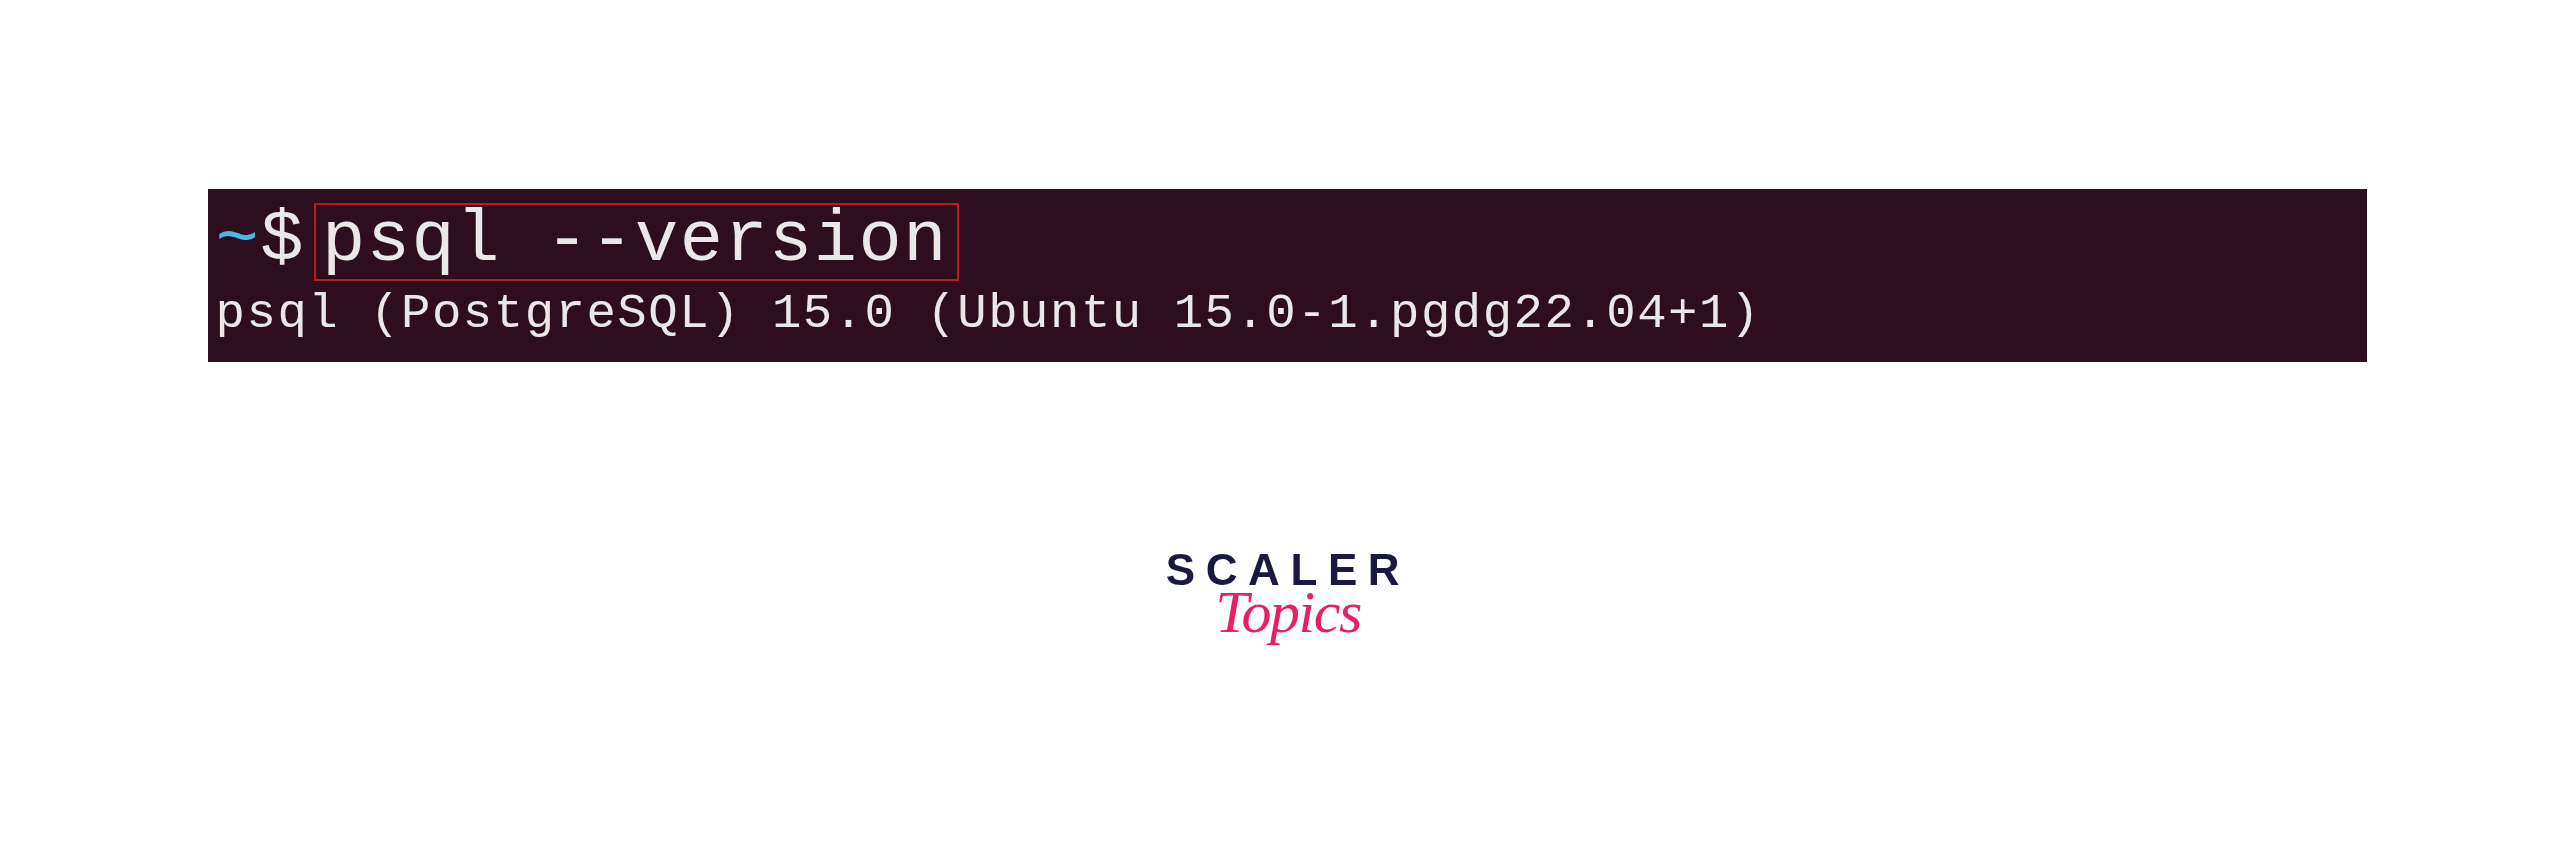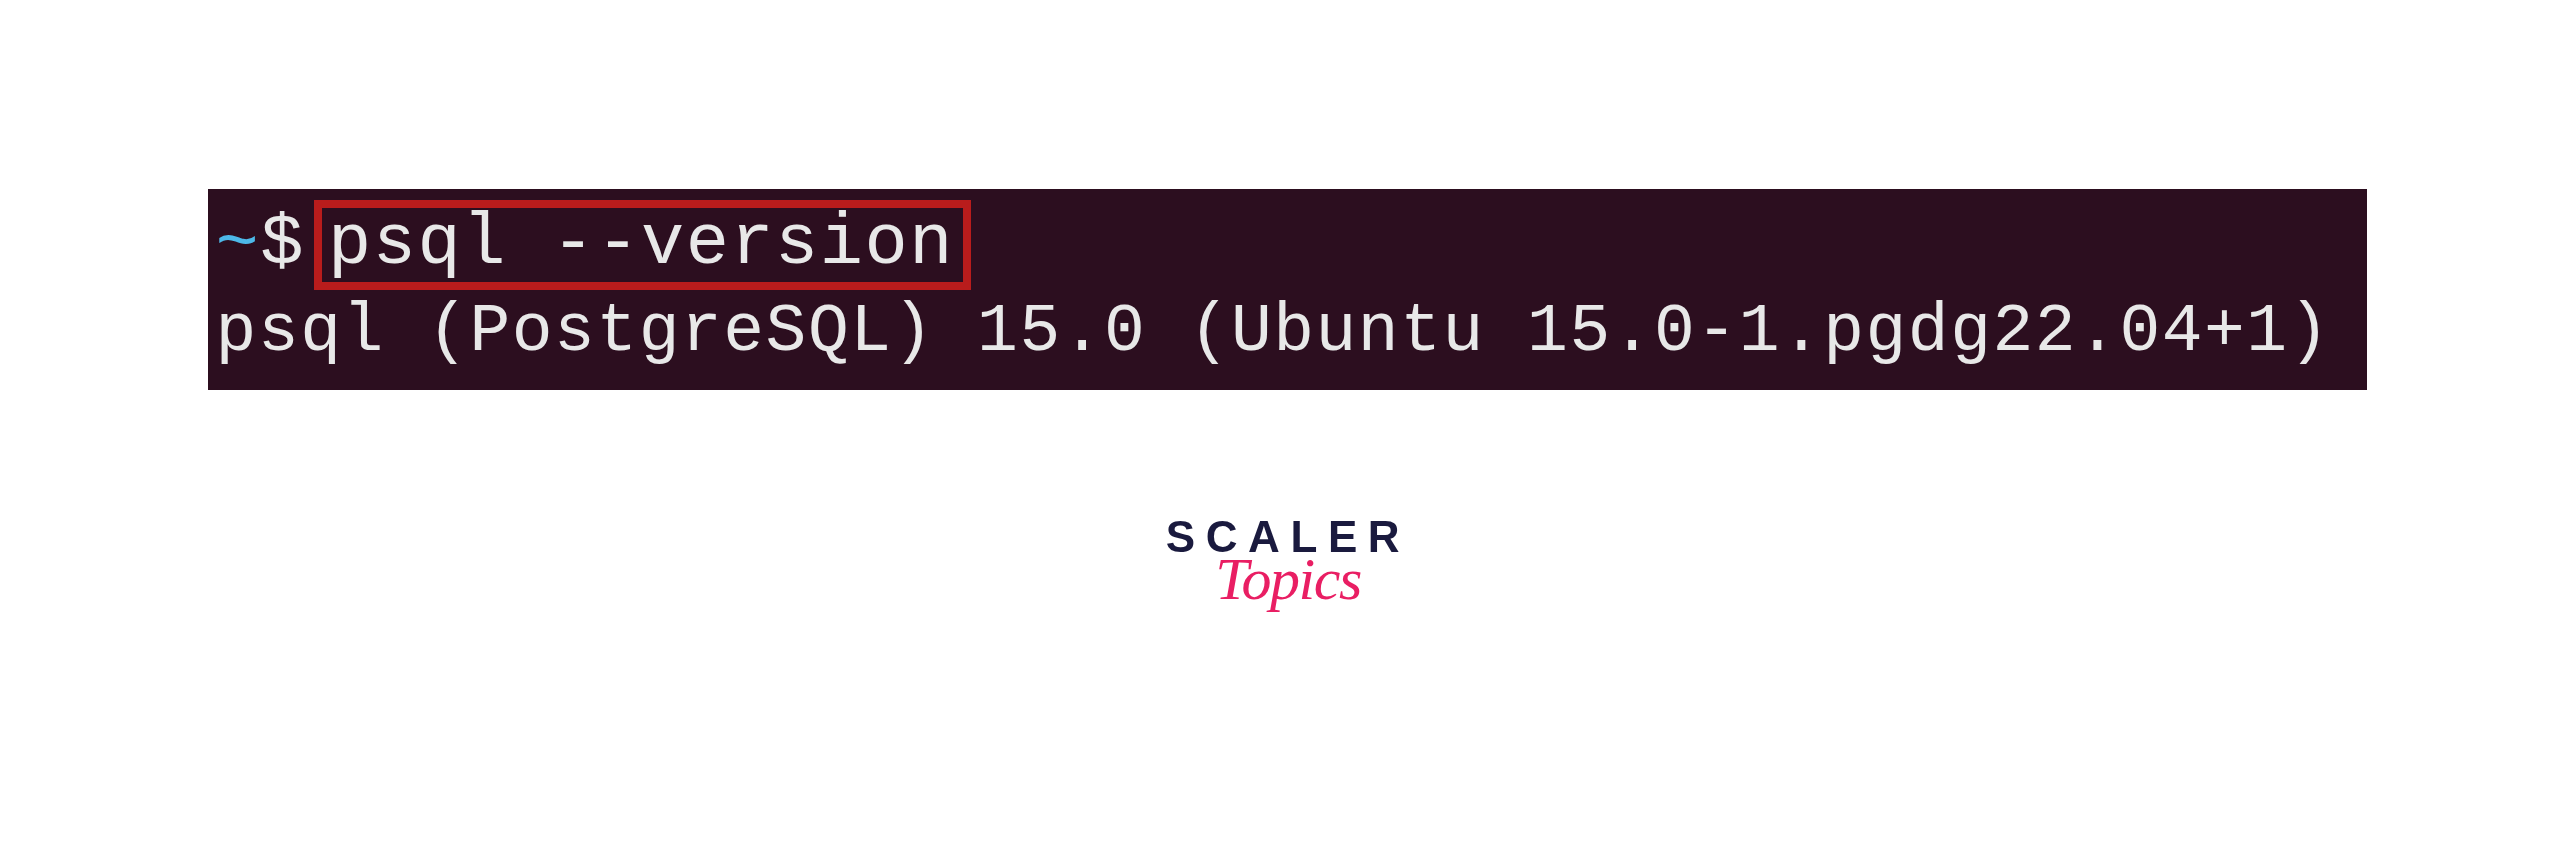--- a/index.html
+++ b/index.html
@@ -38,30 +38,30 @@
     .prompt-tilde {
       color: #4db8e8;
     }
     
     .prompt-dollar {
       color: #e8e8e8;
       margin-right: 9px;
     }
     
     .highlighted-command {
-      border: 8px solid #b91c1c;
+      border: 2px solid #b91c1c;
       padding: 0px 9px 1.5px 6px;
       color: #e8e8e8;
       display: inline-block;
       line-height: 1;
       text-align: center;
     }
     
     .output-line {
-      font-size: 68px;
+      font-size: 49px;
       line-height: 1.15;
       color: #e8e8e8;
       font-family: 'Courier New', monospace;
       letter-spacing: 1.5px;
       margin-top: 3px;
     }
     
     .logo-container {
       position: absolute;
       top: 515px;
@@ -70,20 +70,21 @@
       text-align: center;
     }
     
     .logo-scaler {
       font-family: Arial, sans-serif;
       font-size: 44px;
       font-weight: 900;
       letter-spacing: 10.6px;
       color: #1a1a3e;
       line-height: 1;
+      margin-top: 33px;
     }
     
     .logo-topics {
       font-family: 'Brush Script MT', cursive;
       font-size: 60px;
       color: #e91e63;
       font-style: italic;
       line-height: 0.8;
       margin-top: -3.8px;
       font-weight: 500;

